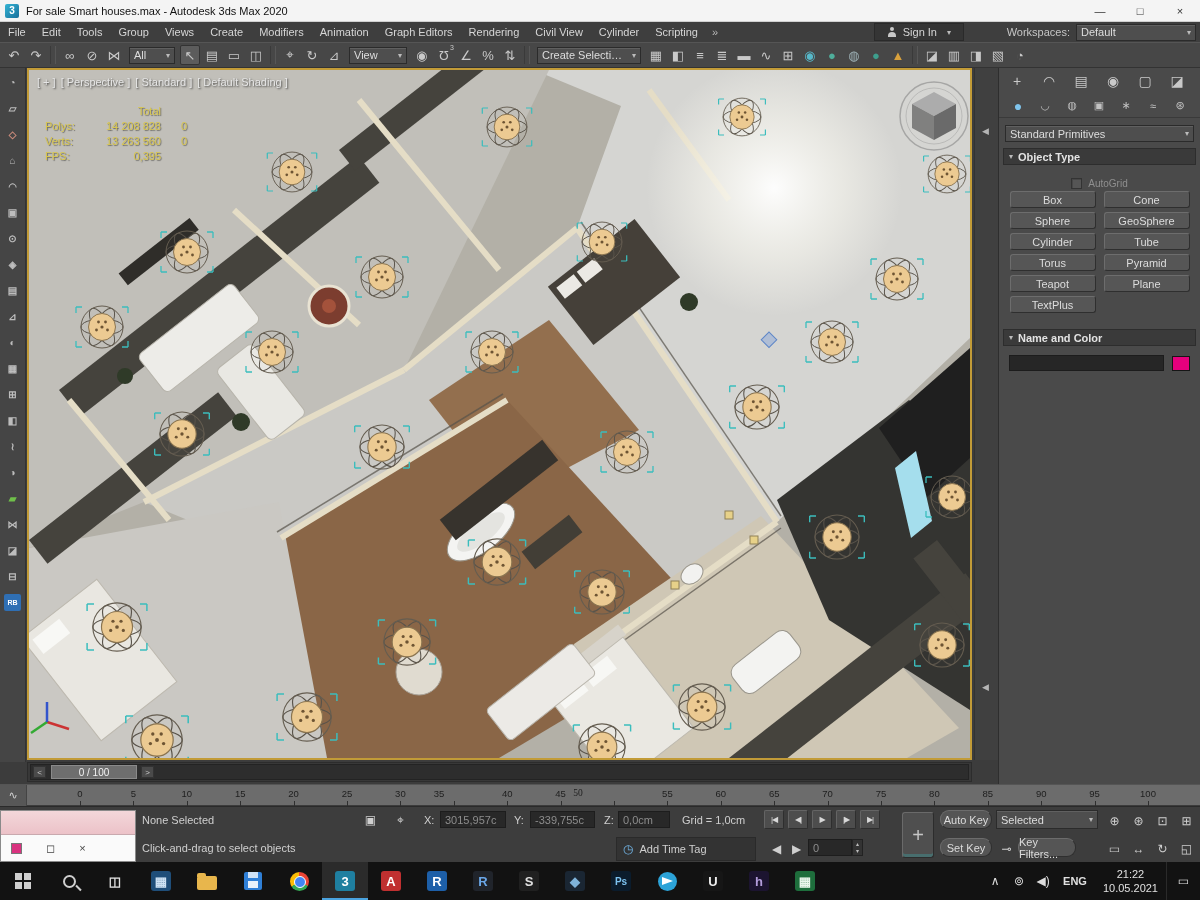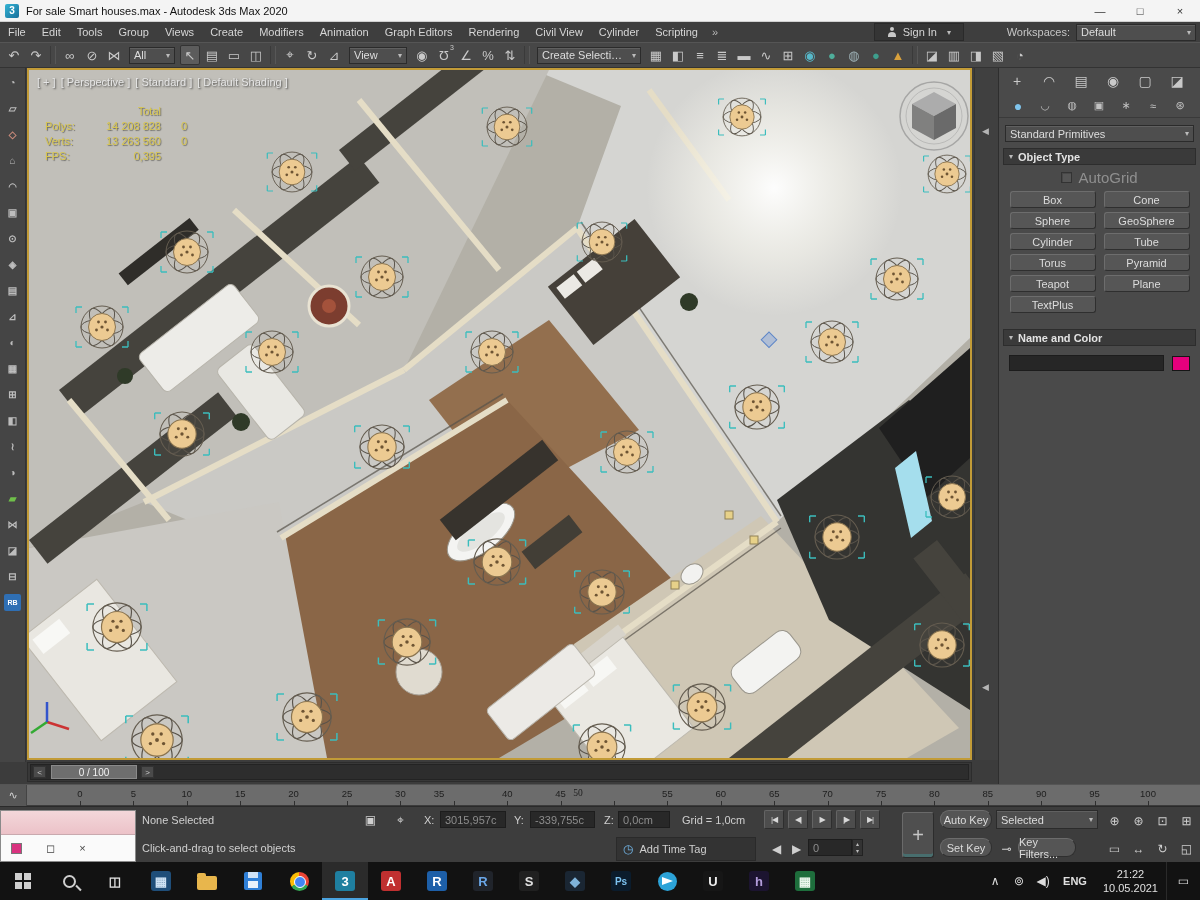--- a/index.html
+++ b/index.html
@@ -48,21 +48,21 @@
 .strip-arrow{position:absolute;left:7px;color:#b5b5b5;font-size:9px}
 .cmd-panel{position:absolute;left:998px;top:68px;width:202px;height:744px;background:#4a4a4a;border-left:1px solid #2e2e2e}
 .cp-tabs{display:flex;align-items:center;height:26px;padding:0 8px;gap:12px}
 .cp-tab{width:20px;height:20px;color:#c9c9c9;font-size:14px;display:flex;align-items:center;justify-content:center}
 .cp-cats{display:flex;align-items:center;height:24px;padding:0 10px;gap:9px;border-bottom:1px solid #3a3a3a}
 .cp-cat{width:18px;height:18px;color:#c2c2c2;font-size:11px;display:flex;align-items:center;justify-content:center}
 .cp-cat.active{color:#7fc4ec;font-size:14px}
 .cp-dd{margin:7px 6px 6px 6px}
 .rollout{margin:4px 4px 0 4px;height:17px;background:#3a3a3a;border:1px solid #2d2d2d;display:flex;align-items:center;gap:5px;padding:0 5px;color:#e3e3e3;font-size:11px;font-weight:bold}
 .roll-tri{font-size:8px;color:#bbb;font-weight:normal}
-.autogrid{display:flex;align-items:center;justify-content:center;gap:6px;height:24px;color:#8f8f8f;font-size:15px}
+.autogrid{display:flex;align-items:flex-end;justify-content:center;gap:6px;height:24px;color:#8f8f8f;font-size:10px}
 .checkbox{width:11px;height:11px;background:#555;border:1px solid #333;box-shadow:inset 1px 1px 0 #474747}
 .prim-grid{display:grid;grid-template-columns:86px 86px;gap:4px 8px;justify-content:center;padding:2px 0 12px 0}
 .primbtn{height:17px;background:#565656;border:1px solid;border-color:#6d6d6d #2f2f2f #2f2f2f #6d6d6d;border-radius:3px;color:#dcdcdc;font-size:11px;font-family:"Liberation Sans",sans-serif}
 .name-color-row{display:flex;align-items:center;gap:8px;padding:9px 10px}
 .nc-input{flex:1;height:16px;background:#262626;border:1px solid #1c1c1c}
 .nc-swatch{width:18px;height:15px;background:#e5007d;border:1px solid #161616}
 
 .timeslider{position:absolute;left:27px;top:762px;width:945px;height:20px;background:#383838;border:1px solid #2c2c2c;display:flex;align-items:center;padding:0 2px}
 .ts-track{position:relative;flex:1;height:16px;background:#2d2d2d;border:1px solid #232323}
 .ts-step{position:absolute;top:1px;width:13px;height:12px;background:#4a4a4a;border:1px solid #333;color:#ccc;font-size:8px;display:flex;align-items:center;justify-content:center}

